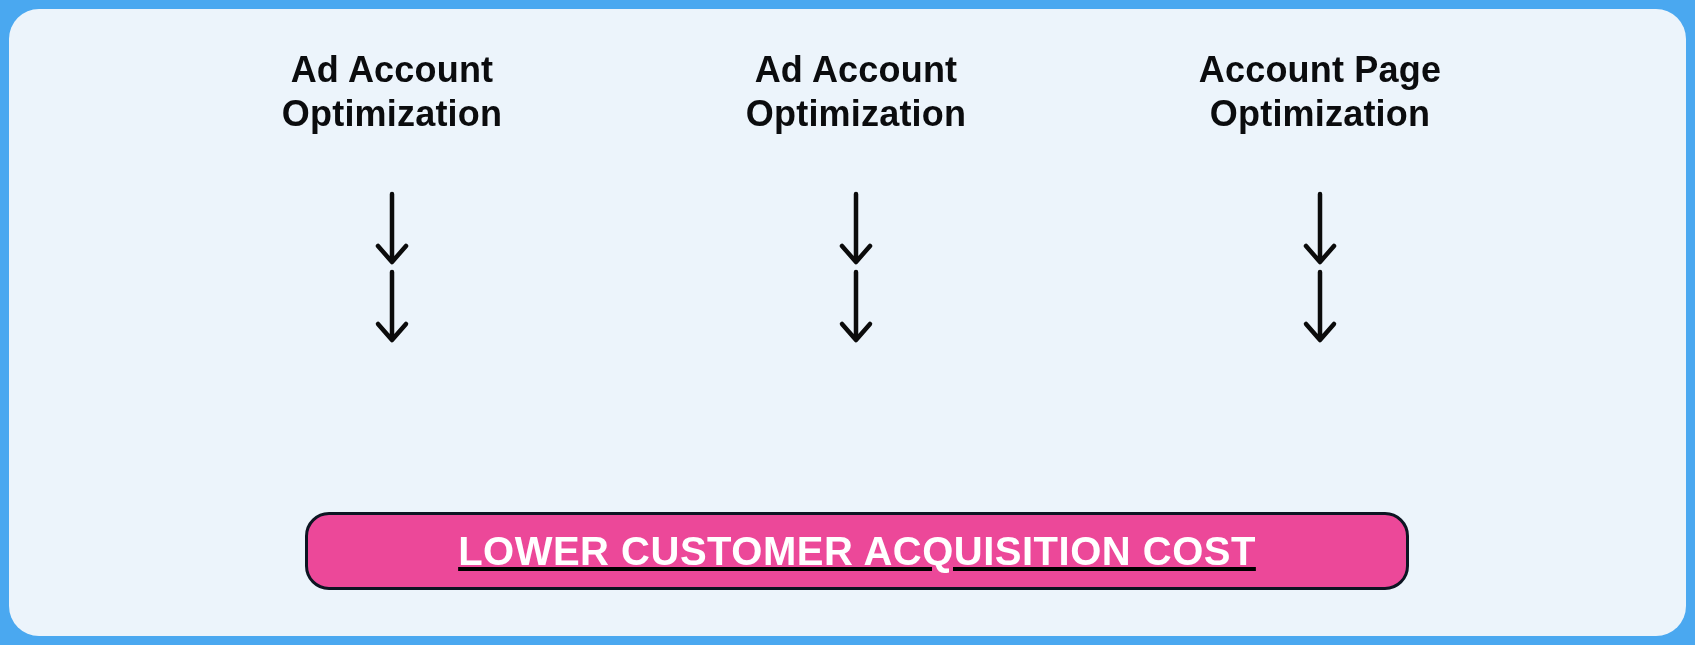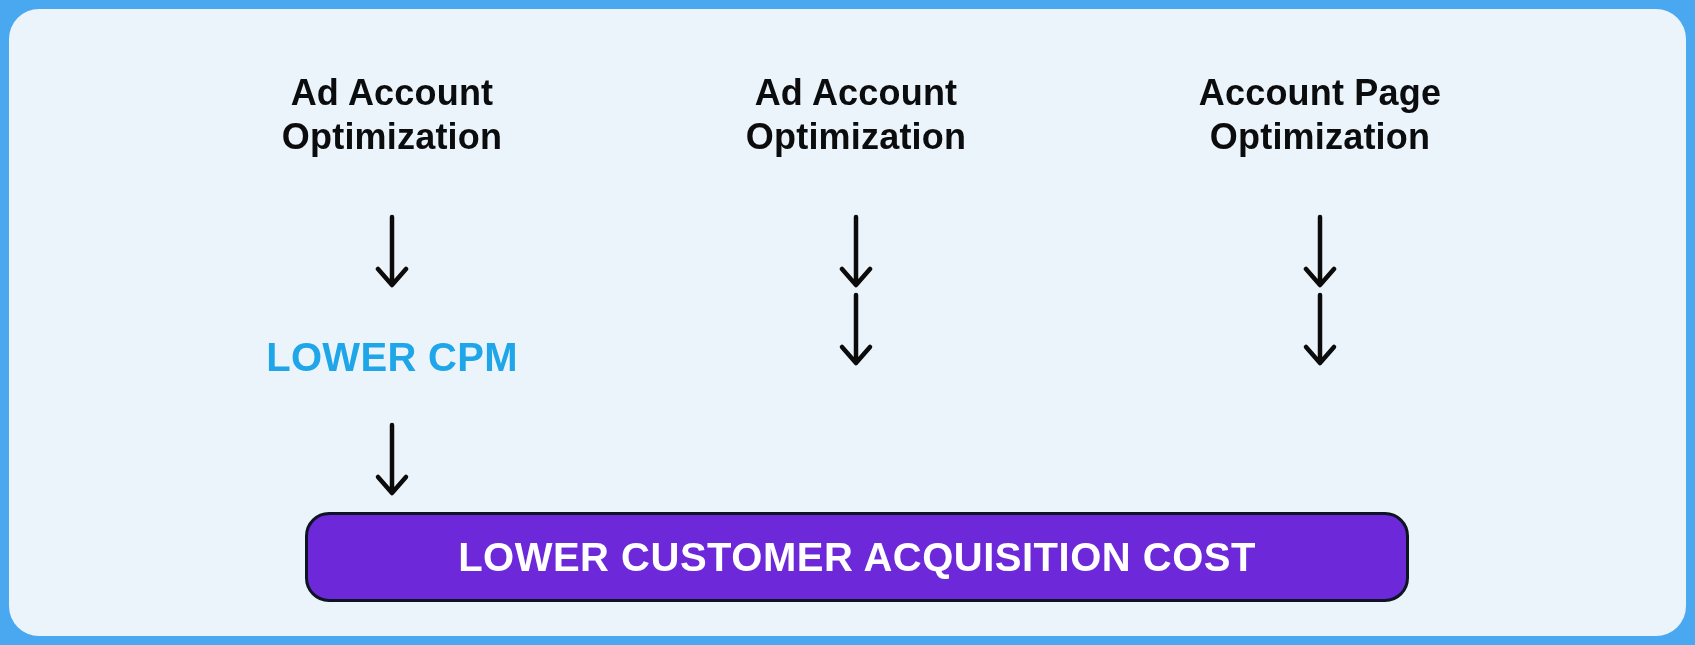--- a/index.html
+++ b/index.html
@@ -26,21 +26,21 @@
     display:flex;
   }
   .column {
     width:464px;
     display:flex;
     flex-direction:column;
     align-items:center;
   }
 
   .heading {
-    margin-top:62px;
+    margin-top:39px;
     height:88px;
     font-size:36px;
     line-height:44px;
     font-weight:700;
     letter-spacing:0.2px;
     color:#0B0C0E;
     text-align:center;
     white-space:pre-line;
   }
 
@@ -58,27 +58,28 @@
     font-weight:700;
     letter-spacing:0.3px;
     color:#1FA6E8;
     text-align:center;
     white-space:pre-line;
   }
 
   .result-box {
     position:absolute;
     left:296px; top:503px;
-    width:1104px; height:90px;
-    background:#6d28d9;
+    width:1104px; height:78px;
+    background:#ec4899;
     border:3px solid #0D1522;
     border-radius:24px;
     display:flex;
     align-items:center;
     justify-content:center;
+    text-decoration:underline;
   }
   .result-text {
     color:#FFFFFF;
     font-size:40px;
     font-weight:700;
     letter-spacing:0.5px;
     white-space:nowrap;
   }
 </style>
 </head>
@@ -88,23 +89,20 @@
   <div class="inner">
 
     <div class="columns">
 
       <div class="column">
         <div class="heading">Ad Account
 Optimization</div>
         <svg class="arrow arrow-1" width="40" height="78" viewBox="0 0 40 78">
           <path d="M20 3 L20 70 M6 55 L20 71 L34 55" fill="none" stroke="#0B0B0B" stroke-width="4.5" stroke-linecap="round" stroke-linejoin="round"></path>
         </svg>
-        <div class="label-slot">
-          <div class="outcome">LOWER CPM</div>
-        </div>
         <svg class="arrow arrow-2" width="40" height="78" viewBox="0 0 40 78">
           <path d="M20 3 L20 70 M6 55 L20 71 L34 55" fill="none" stroke="#0B0B0B" stroke-width="4.5" stroke-linecap="round" stroke-linejoin="round"></path>
         </svg>
       </div>
 
       <div class="column">
         <div class="heading">Ad Account
 Optimization</div>
         <svg class="arrow arrow-1" width="40" height="78" viewBox="0 0 40 78">
           <path d="M20 3 L20 70 M6 55 L20 71 L34 55" fill="none" stroke="#0B0B0B" stroke-width="4.5" stroke-linecap="round" stroke-linejoin="round"></path>

